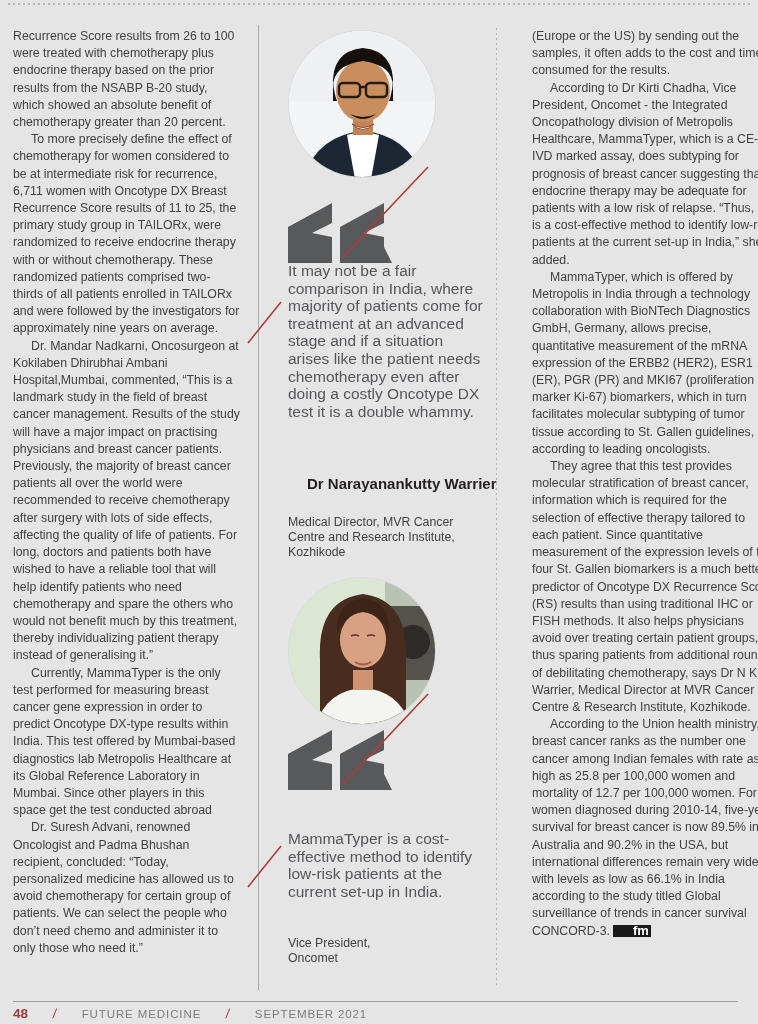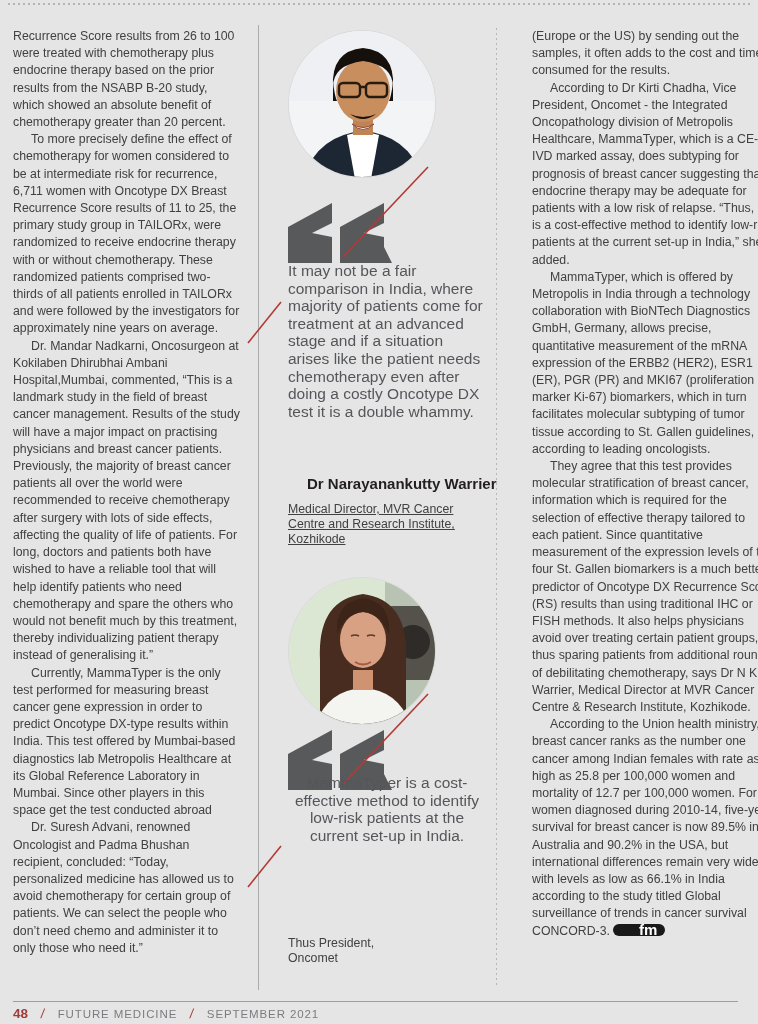--- a/index.html
+++ b/index.html
@@ -25,42 +25,42 @@
   .photo-circle{position:absolute;left:2px;width:148px;height:148px;border-radius:50%;
     overflow:hidden;border:1px solid #d9dadb;box-sizing:border-box;}
   .photo-1{top:0;}
   .photo-2{top:547px;}
   .deco{position:absolute;left:0;width:145px;height:100px;}
   .deco-1{top:135px;}
   .deco-2{top:662px;}
   .pullquote{position:absolute;left:2px;width:198px;margin:0;
     font-size:15.5px;line-height:17.6px;color:#55565a;}
   .pq-1{top:232px;}
-  .pq-2{top:744px;text-align:center;}
+  .pq-2{top:800px;}
   .qname{position:absolute;left:6px;width:198px;margin:15px;
     font-size:15px;line-height:18.5px;font-weight:bold;color:#231f20;}
   .qn-1{top:430px;}
   .qn-2{top:882px;}
   .qtitle{position:absolute;left:2px;width:196px;margin:0;
     font-size:12.3px;line-height:15.2px;color:#414042;white-space:pre-line;}
-  .qt-1{top:472px;text-decoration:underline;}
+  .qt-1{top:485px;}
   .qt-2{top:906px;}
   
   .tick{position:absolute;width:38px;height:48px;}
   .tick-1{left:246px;top:299px;}
   .tick-2{left:246px;top:843px;}
   
   .footer-rule{position:absolute;left:13px;top:1001px;width:725px;height:1px;background:#9d9fa1;}
-  .footer{position:absolute;left:13px;top:1006px;display:flex;align-items:baseline;gap:13px;}
+  .footer{position:absolute;left:13px;top:1006px;display:flex;align-items:baseline;gap:25px;}
   .page-no{font-size:13.5px;font-weight:600;color:#a13b3c;}
   .fslash{font-size:13px;color:#a13b3c;transform:skewX(-8deg);}
   .footer-caps{font-size:11.5px;letter-spacing:0.9px;color:#7b7c7f;}
   
   .endmark{display:inline-block;background:#191919;color:#ffffff;font-weight:bold;
-    font-size:15px;line-height:10px;padding:1px 8px;margin-left:3px;vertical-align:baseline;border-radius:6px;}
+    font-size:13px;line-height:10px;padding:1px 2px;margin-left:3px;vertical-align:baseline;}
 </style>
 </head>
 <body>
 
 <div class="page">
 
   <div class="top-rule"></div>
   <div class="vrule-solid"></div>
   <div class="vrule-dotted"></div>
 
@@ -128,21 +128,21 @@
       <svg width="145" height="100" viewBox="0 0 145 100">
         <g fill="#58595b" transform="translate(2,38)">
           <polygon points="0,24 44,0 44,20 24,30 44,34 44,60 0,60"></polygon>
           <polygon points="52,24 96,0 96,20 76,30 96,34 96,44 104,60 52,60"></polygon>
         </g>
         <line x1="57" y1="92" x2="142" y2="2" stroke="#b23a36" stroke-width="1.6"></line>
       </svg>
     </div>
 
     <p class="pullquote pq-2">MammaTyper is a cost-effective method to identify low-risk patients at the current set-up in India.</p>
-    <p class="qtitle qt-2">Thus President,
+    <p class="qtitle qt-2">Vice President,
 Oncomet</p>
   </div>
 
   <div class="tick tick-1">
     <svg width="38" height="48" viewBox="0 0 38 48">
         <line x1="2" y1="44" x2="35" y2="3" stroke="#b23a36" stroke-width="1.6"></line>
       </svg>
   </div>
   <div class="tick tick-2">
     <svg width="38" height="48" viewBox="0 0 38 48">

